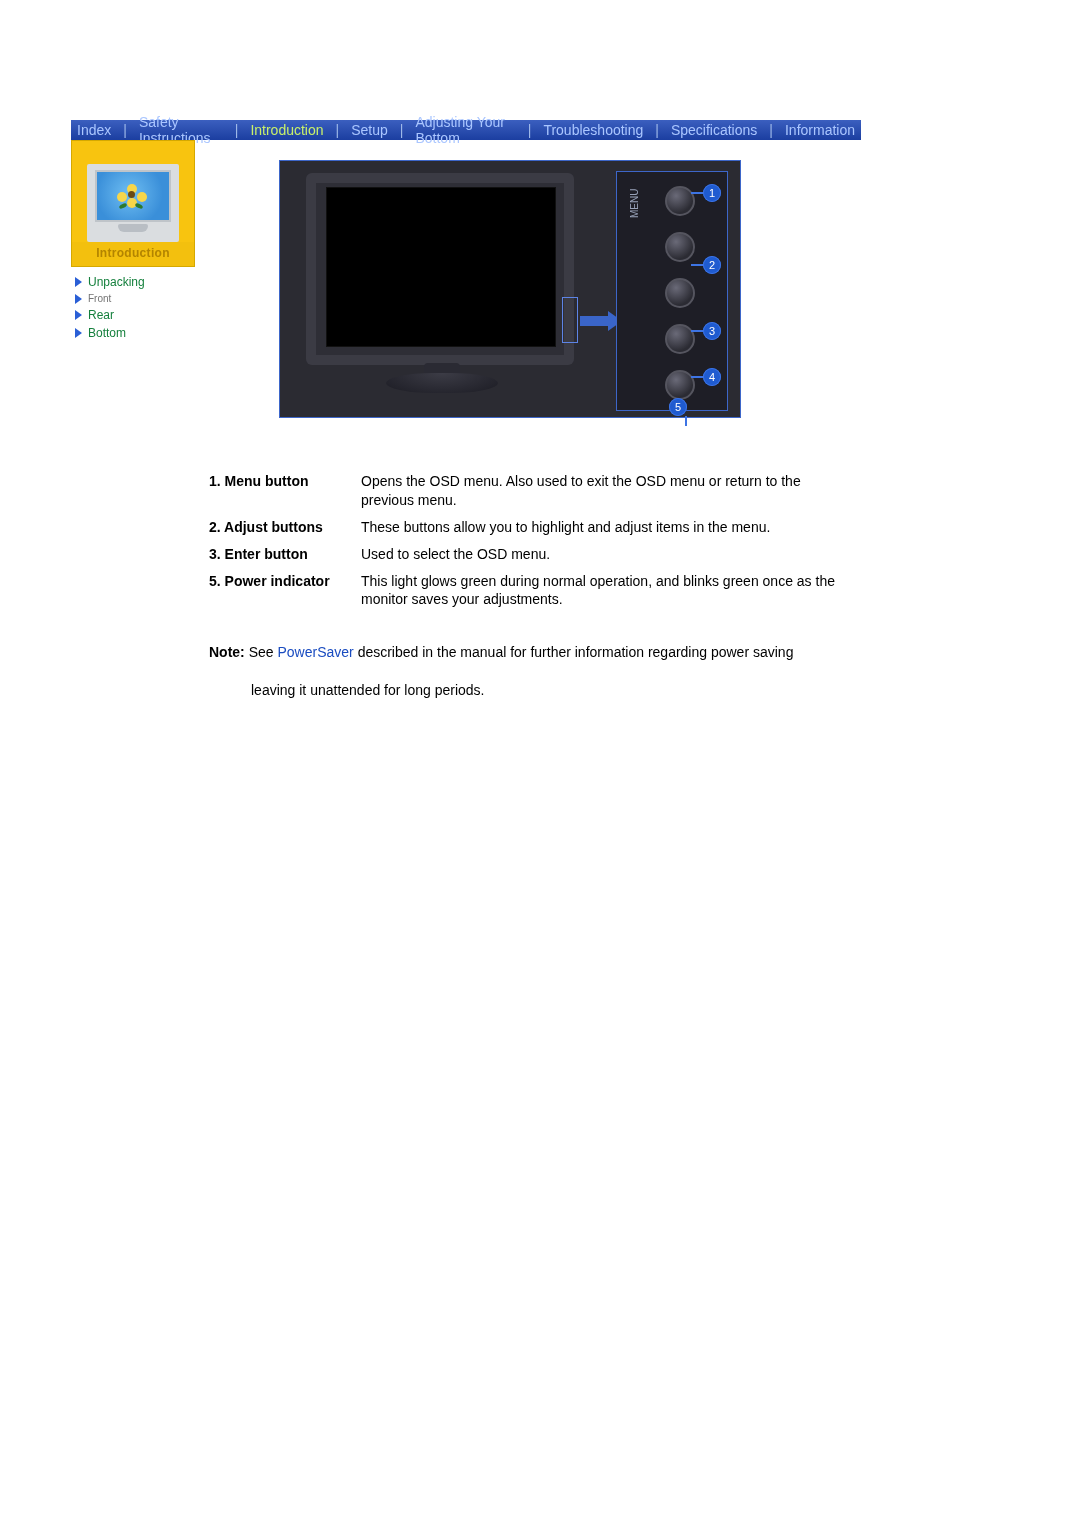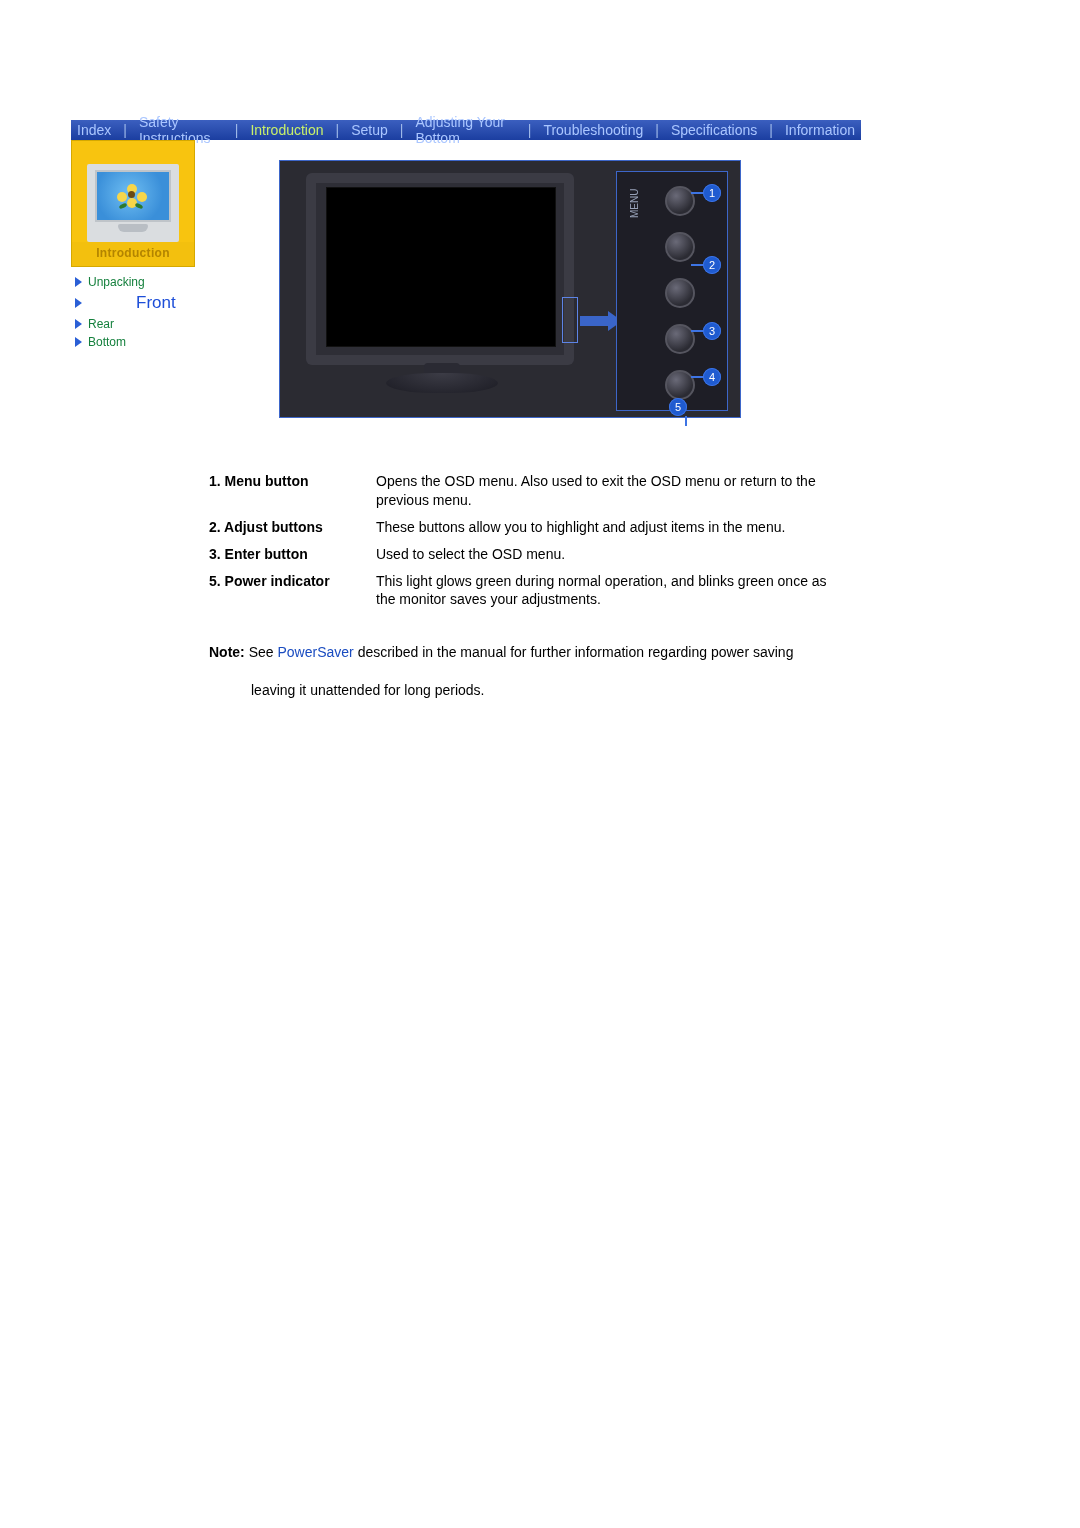--- a/index.html
+++ b/index.html
@@ -23,21 +23,21 @@
   .flower .c  { position:absolute; left:9px; top:5px; width:7px; height:7px; background:#6a4a14; border-radius:50%; }
   .flower .leaf { position:absolute; width:8px; height:4px; background:#2e7a2c; border-radius:50%; top:18px;}
   .flower .l1{ left:0; transform:rotate(-25deg);}
   .flower .l2{ left:16px; transform:rotate(25deg);}
   .mon-thumb .stand { width: 30px; height: 8px; background: #b9bec4; margin-top: 2px; border-radius: 2px 2px 6px 6px; }
   .sidebox .label { width: 100%; text-align: center; font-size: 12px; color: #b38400; background: rgba(0,0,0,0.02); padding: 4px 0 6px; font-weight: bold; letter-spacing: 0.3px; }
   .sidelinks { padding: 6px 0 0 4px; }
   .sidelinks .row { display: flex; align-items: center; padding: 2px 0; font-size: 12px; }
   .sidelinks .arrow { width:0; height:0; border-top:5px solid transparent; border-bottom:5px solid transparent; border-left:7px solid #2a5fd6; margin-right: 6px; }
   .sidelinks a { color: #15803d; text-decoration: none; cursor: pointer; }
-  .sidelinks a.active { color: #1d4ed8; font-size: 17px; margin-left: 48px; }
+  .sidelinks a.active { color: #737373; font-size: 10px; }
   .main { margin-left: 12px; width: 660px; }
   .illus { width: 462px; height: 258px; margin: 20px 0 0 70px; border: 1px solid #3d66c9; background: #2b2b32; position: relative; }
   .mon-big { position: absolute; left: 26px; top: 12px; width: 280px; height: 226px; }
   .mon-big .bez { width: 268px; height: 192px; background: #2e2e36; border-radius: 6px; box-shadow: inset 0 0 0 10px #3b3b44; }
   .mon-big .scr { position:absolute; left:20px; top:14px; width:230px; height:160px; background:#000; border:1px solid #111; }
   .mon-big .hl  { position:absolute; right:8px; top:124px; width:16px; height:46px; border:1px solid #5d84e6; }
   .mon-big .arrowblk { position:absolute; right:-36px; top:138px; }
   .mon-big .arrowblk .shaft{ display:inline-block; width:28px; height:10px; background:#3a65c9; vertical-align:middle;}
   .mon-big .arrowblk .tip{ display:inline-block; width:0; height:0; border-top:10px solid transparent; border-bottom:10px solid transparent; border-left:14px solid #3a65c9; vertical-align:middle;}
   .mon-big .neck{ position:absolute; left:118px; top:190px; width:36px; height:14px; background:#2a2a33; border-radius:4px 4px 0 0;}
@@ -49,21 +49,21 @@
   .btnrow .lbl { position:absolute; left:4px; font-size:10px; color:#98a2b8; transform:rotate(-90deg); transform-origin:left top; top:40px;}
   .tag { width:18px; height:18px; border-radius:50%; background:#1f5bd0; color:#fff; font-size:11px; display:flex; align-items:center; justify-content:center; position:absolute; box-shadow:0 0 0 1px #3d74e4 inset;}
   .tag::before{ content:""; position:absolute; left:-12px; top:8px; width:12px; height:2px; background:#3d74e4;}
   .tag1{ right:6px; top:12px;}
   .tag2{ right:6px; top:84px;}
   .tag3{ right:6px; top:150px;}
   .tag4{ right:6px; top:196px;}
   .tag5{ right:40px; top:226px;}
   .tag5::before{ left:auto; right:-0px; top:auto; bottom:-10px; width:2px; height:10px; }
   .desc { margin: 50px 0 0 0; width: 640px; }
-  .desc .row { display:flex; padding: 4px 0; line-height: 1.35; gap: 15px; }
+  .desc .row { display:flex; padding: 4px 0; line-height: 1.35; }
   .desc .row .k { width: 152px; font-weight: bold; }
   .desc .row .v { flex:1; }
   .note { margin: 30px 0 0 0; width: 640px; line-height:1.35; }
   .note b { font-weight: bold; }
   .note a { color:#1a4cc0; text-decoration:none; }
   .indent { margin-left: 42px; }
 </style>
 </head>
 <body>
 

